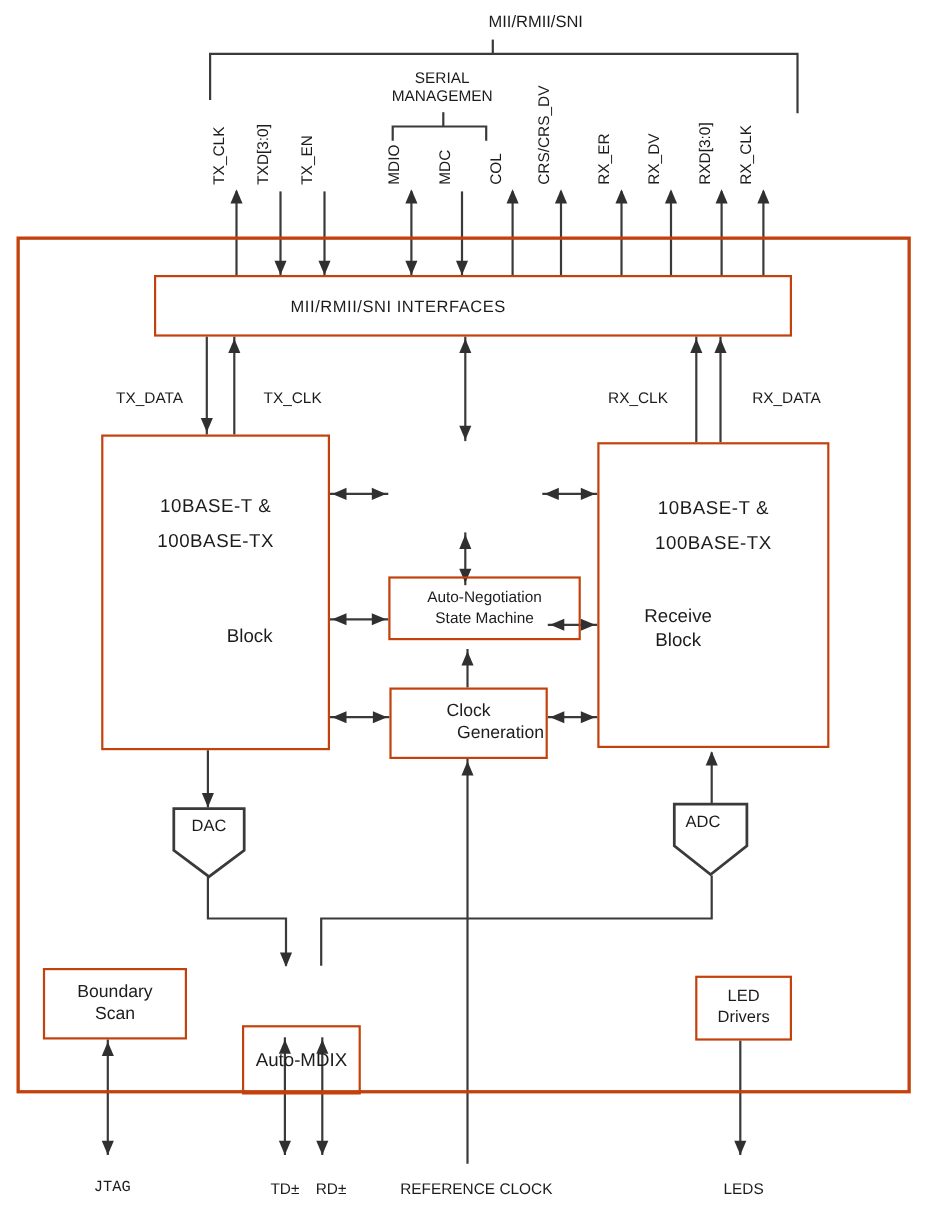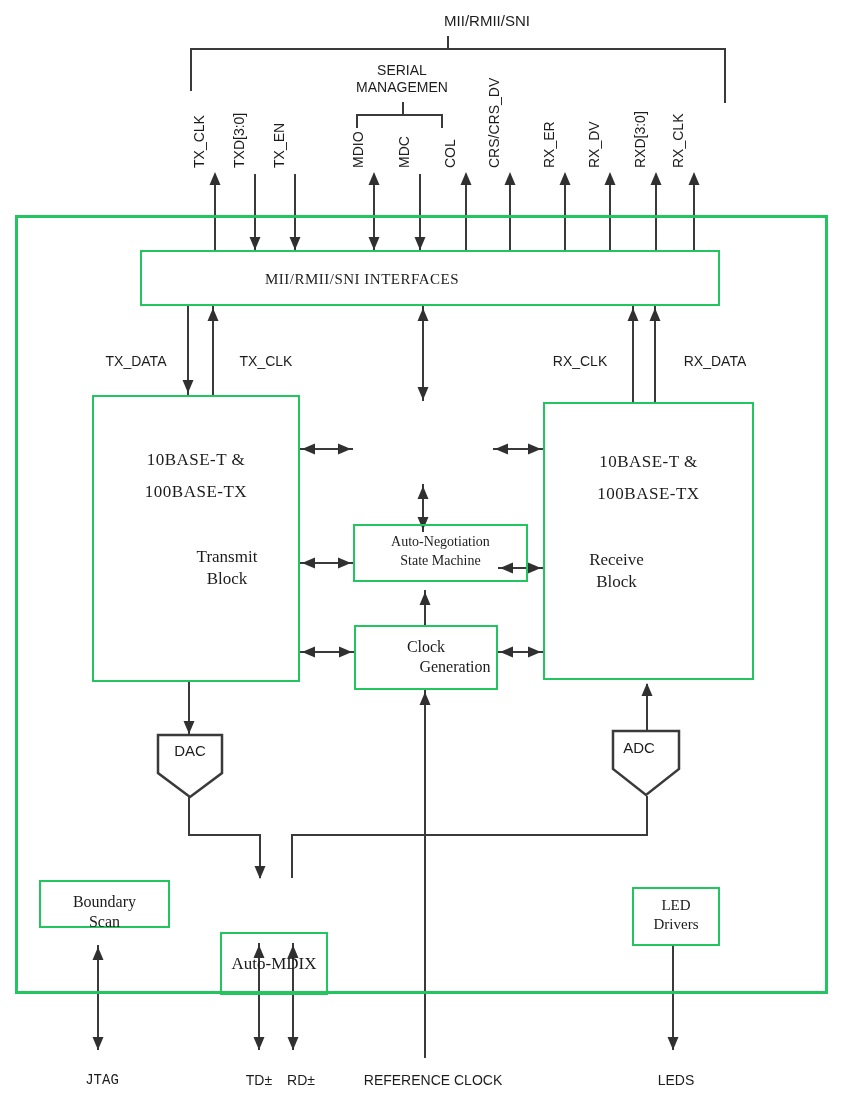--- a/index.html
+++ b/index.html
@@ -1,19 +1,19 @@
 <!DOCTYPE html>
 <html><head>
 <meta charset="utf-8">
 <style>
   html,body{margin:0;padding:0;background:#ffffff;}
   #stage{position:relative;width:851px;height:1100px;background:#ffffff;overflow:hidden;
          font-family:"Liberation Sans",sans-serif;color:#1c1c1c;}
   #wires{position:absolute;left:0;top:0;z-index:1;}
-  .box{position:absolute;border:2px solid #22c55e;background:transparent;z-index:2;box-sizing:border-box;font-family:Liberation Serif, serif;}
+  .box{position:absolute;border:2px solid #c2410c;background:transparent;z-index:2;box-sizing:border-box;}
   .chip{border-width:3px;}
   .lbl{position:absolute;color:#1c1c1c;white-space:nowrap;z-index:3;}
   .center{transform:translate(-50%,-50%);text-align:center;}
   .vlabel{position:absolute;z-index:3;height:16px;line-height:16px;font-size:14px;
           white-space:nowrap;transform-origin:0 100%;transform:rotate(-90deg);color:#1c1c1c;}
   .binline{position:absolute;width:100%;text-align:center;}
   .fs14{font-size:14px;}.fs15{font-size:15px;}.fs16{font-size:16px;}.fs17{font-size:17px;}
   .ls{letter-spacing:.5px;}
 </style>
 </head>
@@ -132,21 +132,20 @@
 
   <div class="box chip" style="left:15px;top:215px;width:813px;height:779px;"></div>
 
   <div class="box" style="left:140px;top:250px;width:580px;height:56px;">
     <div class="lbl fs15 ls" style="left:0;top:19px;width:440px;text-align:center;">MII/RMII/SNI INTERFACES</div>
   </div>
 
   <div class="box" style="left:92px;top:395px;width:208px;height:287px;">
     <div class="lbl fs17 ls binline" style="top:53px;">10BASE-T &amp;</div>
     <div class="lbl fs17 ls binline" style="top:85px;">100BASE-TX</div>
-    <div class="lbl fs17 binline" style="top:150px;left:31px;">Transmit</div>
     <div class="lbl fs17 binline" style="top:172px;left:31px;">Block</div>
   </div>
 
   <div class="box" style="left:543px;top:402px;width:211px;height:278px;">
     <div class="lbl fs17 ls binline" style="top:48px;">10BASE-T &amp;</div>
     <div class="lbl fs17 ls binline" style="top:80px;">100BASE-TX</div>
     <div class="lbl fs17 binline" style="top:146px;left:-32px;">Receive</div>
     <div class="lbl fs17 binline" style="top:168px;left:-32px;">Block</div>
   </div>
 
@@ -154,21 +153,21 @@
   <div class="box" style="left:353px;top:524px;width:175px;height:58px;">
     <div class="lbl fs14 binline" style="top:8px;">Auto-Negotiation</div>
     <div class="lbl fs14 binline" style="top:27px;">State Machine</div>
   </div>
 
   <div class="box" style="left:354px;top:625px;width:144px;height:65px;">
     <div class="lbl fs16 binline" style="top:11px;">Clock</div>
     <div class="lbl fs16 binline" style="top:31px;padding-left:29px;">Generation</div>
   </div>
 
-  <div class="box" style="left:39px;top:880px;width:131px;height:48px;">
+  <div class="box" style="left:39px;top:880px;width:131px;height:65px;">
     <div class="lbl fs16 binline" style="top:11px;">Boundary</div>
     <div class="lbl fs16 binline" style="top:31px;">Scan</div>
   </div>
 
   <div class="box" style="left:220px;top:932px;width:108px;height:63px;">
     <div class="lbl fs17 binline" style="top:20px;">Auto-MDIX</div>
   </div>
 
   <div class="box" style="left:632px;top:887px;width:88px;height:59px;">
     <div class="lbl fs15 binline" style="top:8px;">LED</div>

